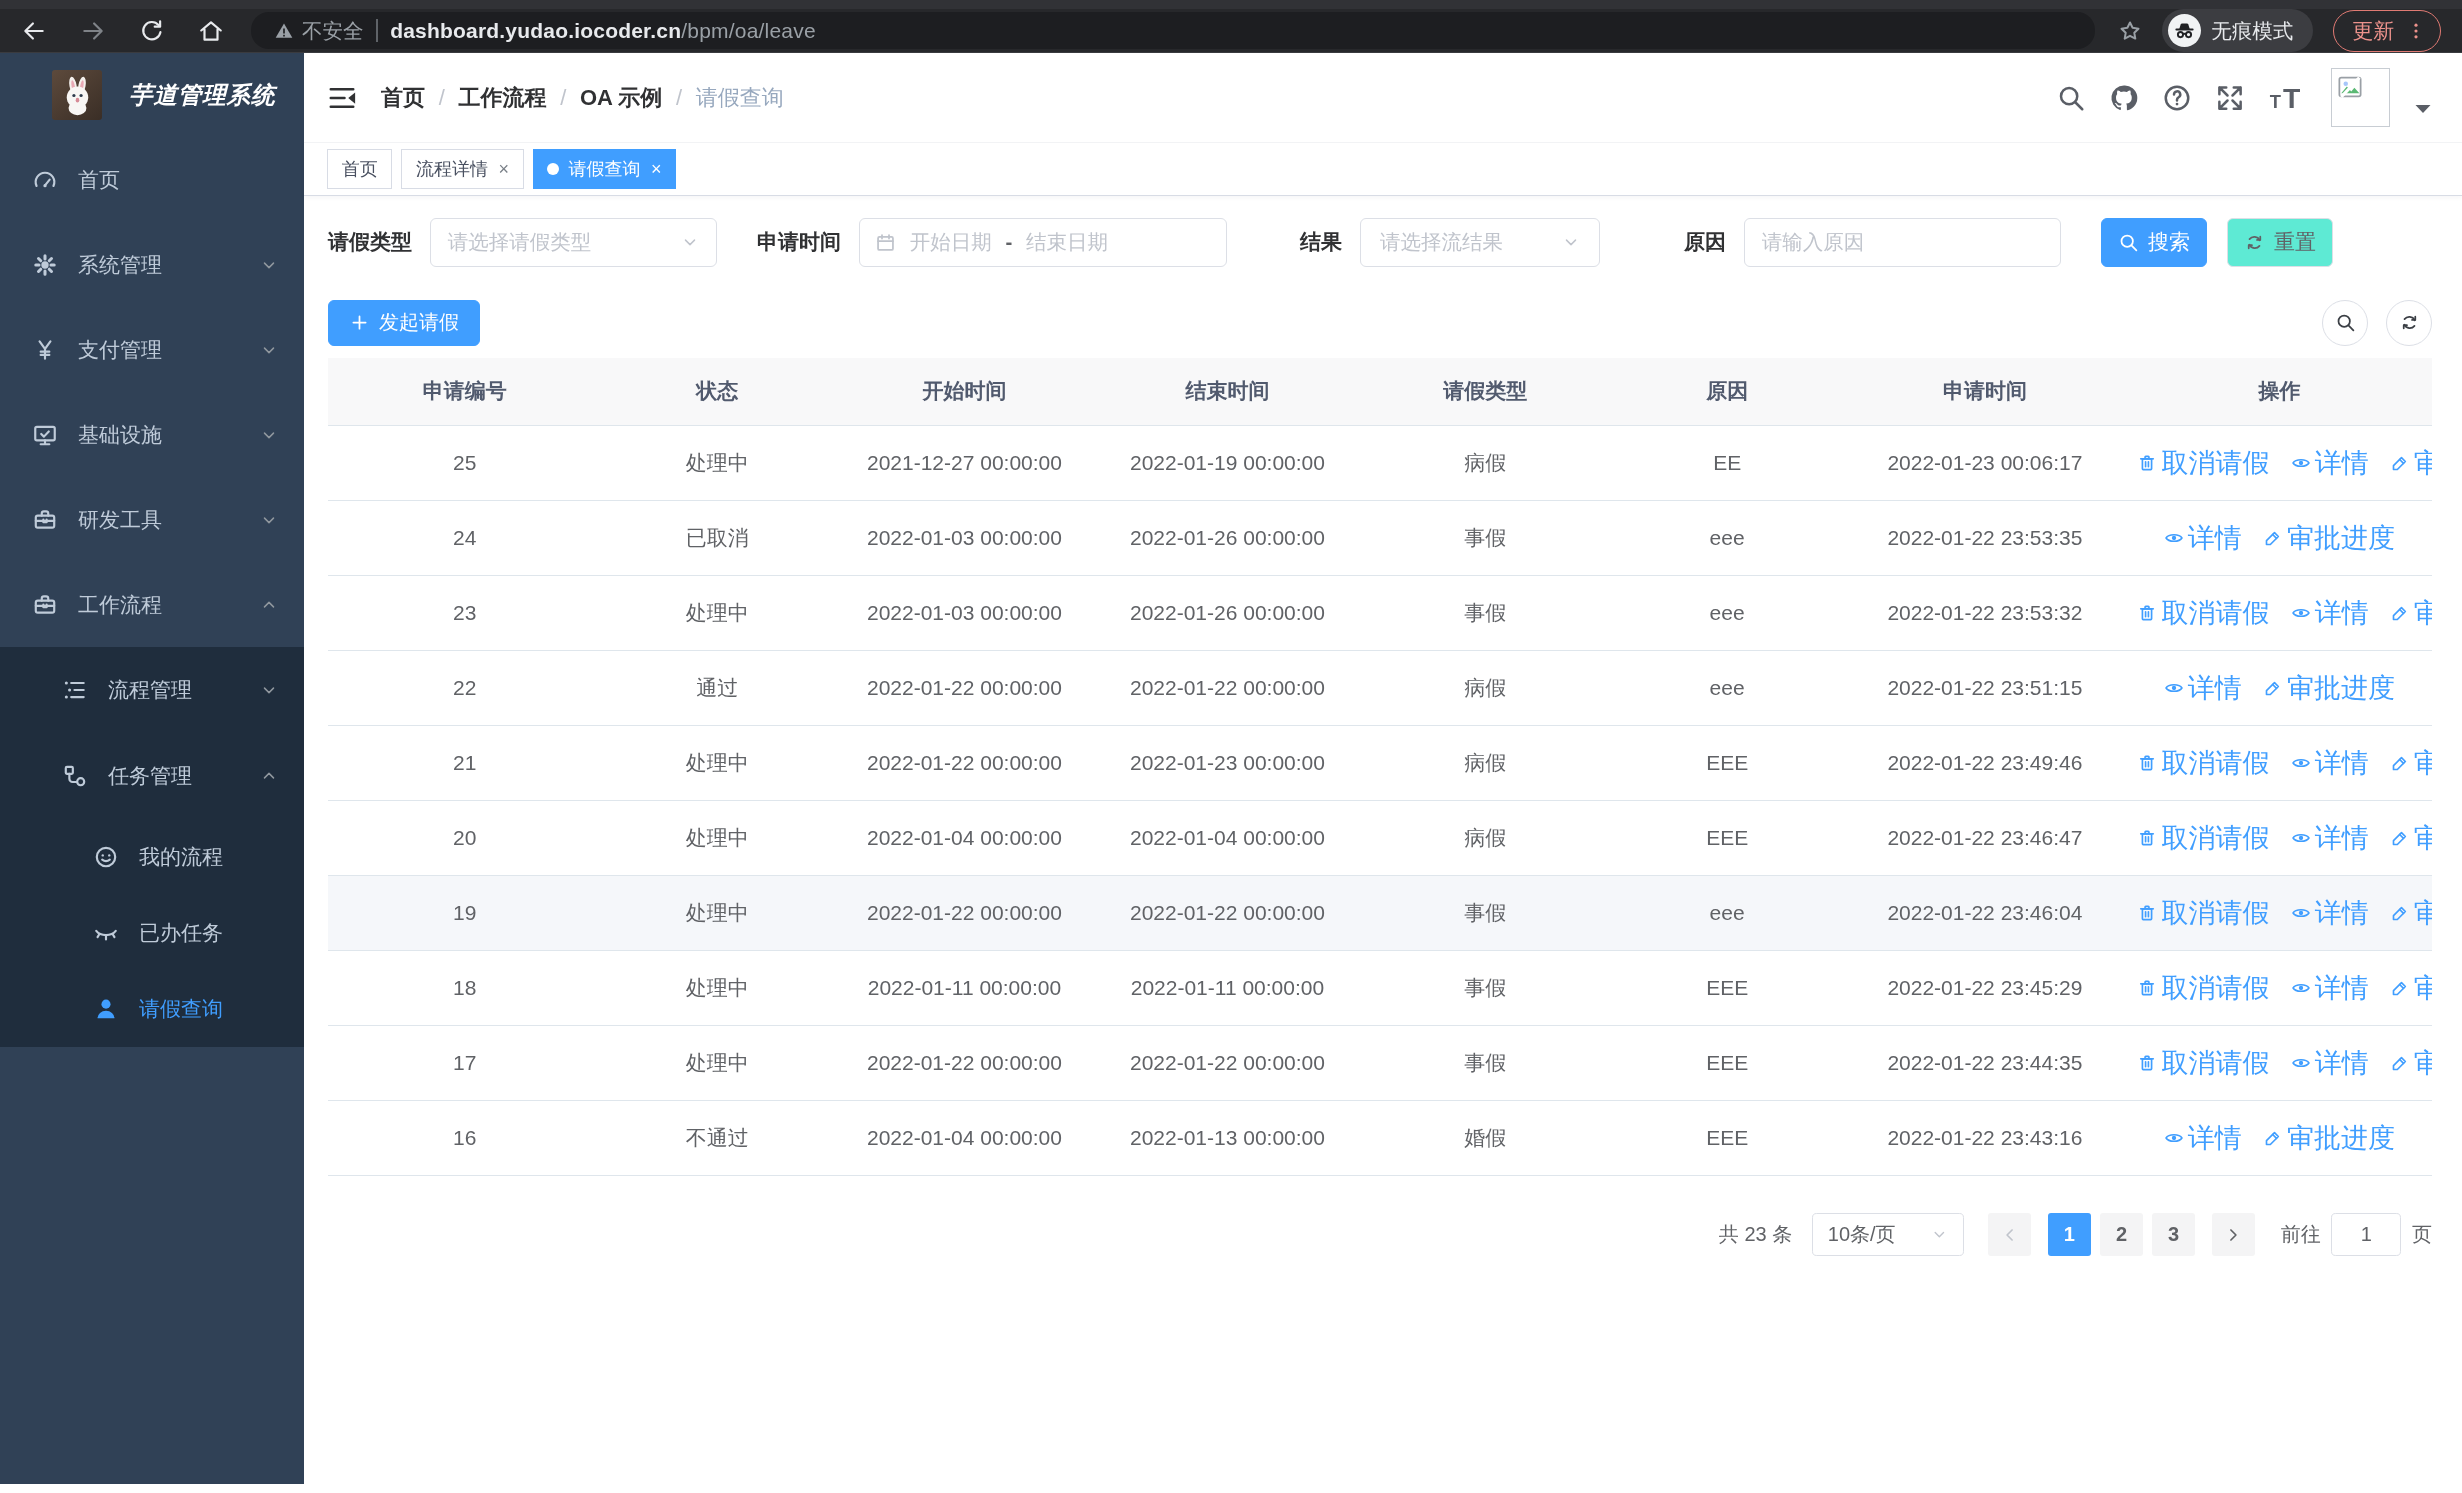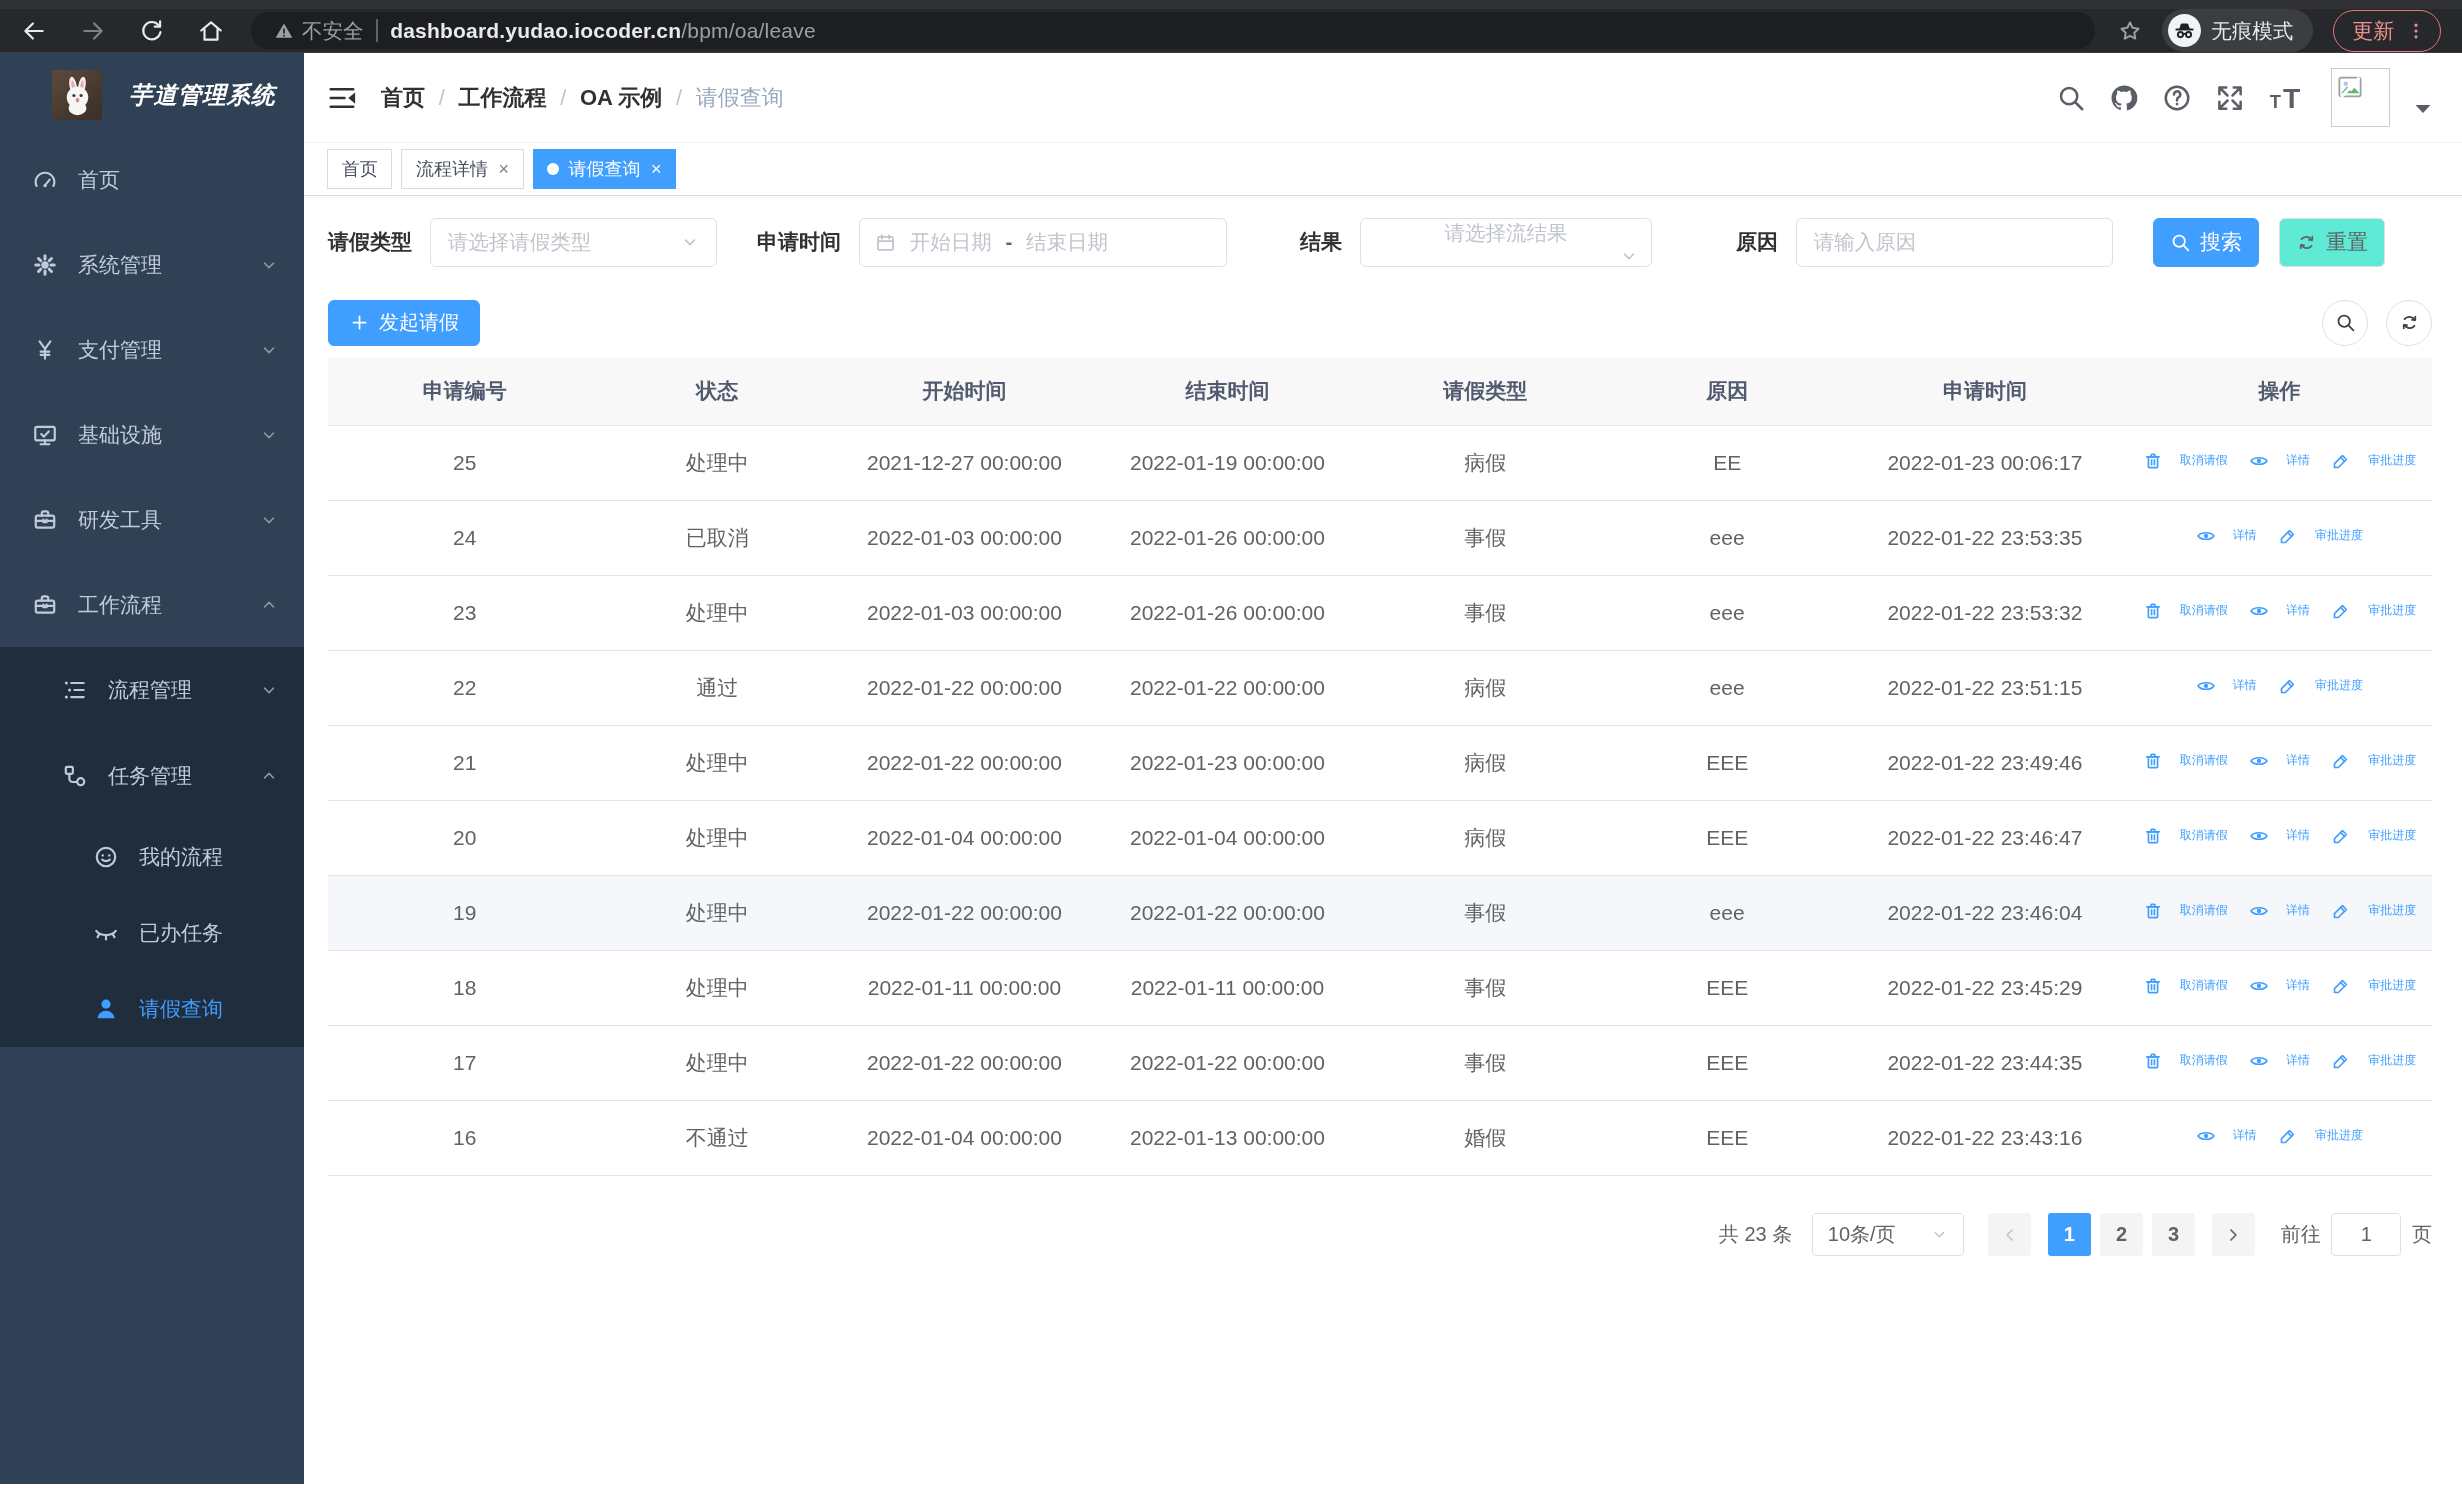--- a/index.html
+++ b/index.html
@@ -80,21 +80,21 @@
   .content { flex:1; padding:20px 30px 0 24px; }
   .filter-row { display:flex; align-items:center; margin-top:1.5px; }
   .f-label { font-size:21px; font-weight:700; color:#303133; margin-right:18px; white-space:nowrap; }
   .control { height:49px; border:1.5px solid #dcdfe6; border-radius:6px; background:#fff;
     display:flex; align-items:center; font-size:20.5px; color:#c0c4cc; }
   .control .caret { margin-left:auto; font-size:18px; color:#c0c4cc; }
   .sel-type { width:287px; padding:0 16.7px; margin-right:40px; }
   .date-range { width:368px; padding:0 15px; gap:13.7px; margin-right:73px; }
   .date-range .cal { font-size:21px; color:#c0c4cc; }
   .date-range .sep { color:#606266; font-weight:700; }
-  .sel-result { width:292px; padding:0 13px; margin-right:84px;flex-direction:column; }
+  .sel-result { width:240px; padding:0 19px; margin-right:84px; }
   .reason-input { width:317px; padding:0 16.7px; margin-right:40px; }
   .reason-input input { border:none; outline:none; width:100%; font-size:20.5px; color:#606266;
     font-family:inherit; background:transparent; }
   .reason-input input::placeholder { color:#c0c4cc; }
   .btn { height:49px; border-radius:6px; display:inline-flex; align-items:center; justify-content:center;
     gap:9px; font-size:21px; cursor:pointer; border:1.5px solid transparent; white-space:nowrap; }
   .btn .icon { font-size:21px; }
   .btn-primary { background:#409eff; color:#fff; border-color:#409eff; }
   .btn-plain { background:#5eead4; color:#606266; border-color:#dcdfe6;align-items:center; }
   .btn-search { width:106px; margin-right:20px; }
@@ -106,21 +106,21 @@
   .circle-btn { width:46px; height:46px; border-radius:50%; border:1.5px solid #dcdfe6; background:#fff;
     display:flex; align-items:center; justify-content:center; color:#3b3f45; font-size:21px; cursor:pointer; }
 
   
   table { width:100%; border-collapse:collapse; table-layout:fixed; margin-top:12px; }
   thead th { height:68px; background:#f8f8f9; color:#515a6e; font-size:21px; font-weight:700;
     text-align:center; border-bottom:1.5px solid #dfe6ec; }
   tbody td { height:75px; font-size:21px; color:#606266; text-align:center;
     border-bottom:1.5px solid #dfe6ec; white-space:nowrap; overflow:hidden; }
   tbody tr.hover { background:#f5f7fa; }
-  .action-link { color:#409eff; font-size:12px; display:inline-flex; align-items:center; gap:17px;
+  .action-link { color:#409eff; font-size:27px; display:inline-flex; align-items:center; gap:4px;
     margin:0 10.6px; cursor:pointer; white-space:nowrap; }
   .action-link .icon { font-size:20px; }
 
   
   .pagination { display:flex; align-items:center; justify-content:flex-end; margin-top:37px; gap:7.6px;
     font-size:20px; color:#606266; }
   .pg-total { margin-right:12px; }
   .pg-sizer { width:152px; height:43px; border:1.5px solid #dcdfe6; border-radius:4.6px; display:flex;
     align-items:center; padding:0 15px; color:#606266; margin-right:12px; background:#fff; }
   .pg-sizer .caret { margin-left:auto; color:#c0c4cc; font-size:16.7px; }

